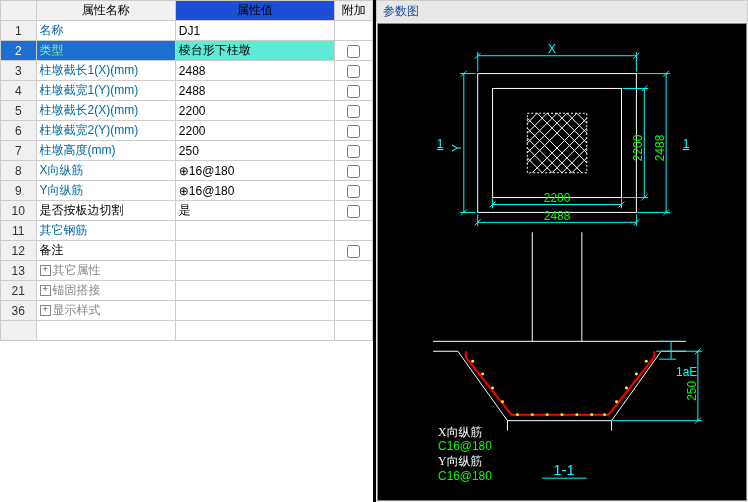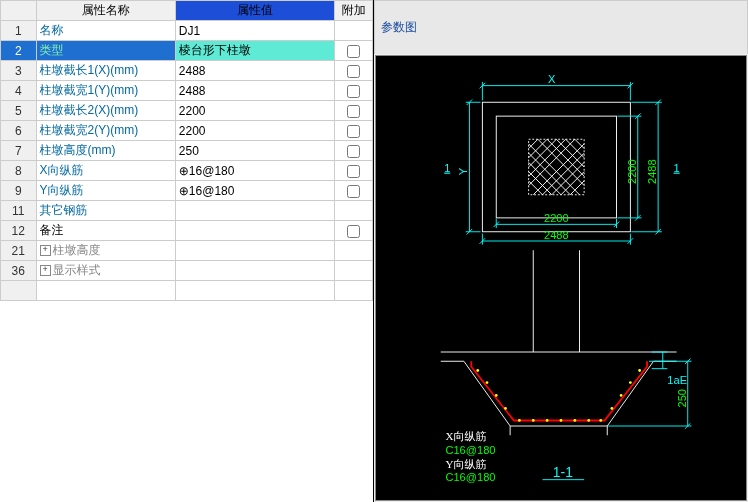--- a/index.html
+++ b/index.html
@@ -1,36 +1,36 @@
 <!DOCTYPE html>
 <html><head>
 <meta charset="utf-8">
 <style>
 html,body{margin:0;padding:0;font-family:"Microsoft YaHei","SimSun",sans-serif;font-size:12px;background:#fff}
 .container{display:flex;width:748px;height:502px}
 
-.grid{flex:0 0 373px;border-right:1px solid #000000;overflow-y:auto}
+.grid{flex:0 0 373px;border-right:3px solid #000000;overflow-y:auto}
 table{border-collapse:collapse;width:100%}
 th,td{border:1px solid #ccc;padding:1px 3px;height:17px;white-space:nowrap;overflow:hidden;text-overflow:ellipsis}
 th{background:#f0f0f0;font-weight:normal}
 th.val{background:#1d4ed8}
 .num{width:28px;text-align:center;background:#f0f0f0;color:#333}
 .name{width:130px}
 .val{width:150px}
 .add{width:30px;text-align:center}
 .link{color:#0369a1}
 .sel .num{background:#1e6fd0;color:#fff;text-align:center}
 .sel .name{background:#1e6fd0;color:#86efac}
 .sel .val{background:#5eead4}
 .grey .name{color:#888}
 .plus{display:inline-block;width:9px;height:9px;border:1px solid #888;line-height:7px;text-align:center;font-size:9px;margin-right:2px;vertical-align:middle;background:#fff;color:#333}
 input[type=checkbox]{margin:0;vertical-align:middle}
 
 .diag{flex:1;display:flex;flex-direction:column;background:#f0f0f0}
-.diag-title{background:#e8e8e8;color:#1e4fa0;padding:18px 6px;border:1px solid #ccc;border-bottom:none}
+.diag-title{background:#e8e8e8;color:#1e4fa0;padding:2px 6px;border:1px solid #ccc;border-bottom:none}
 .diag-canvas{flex:1;background:#000;position:relative;margin:1px;border:1px solid #888;overflow:hidden}
 svg{width:100%;height:100%}
 .dim{stroke:#0ff;stroke-width:1;fill:none}
 .dim-t{fill:#0ff;font-size:12px;font-family:Arial}
 .grn{fill:#0f0;font-size:12px;font-family:Arial}
 .wht{fill:#fff;font-size:12px;font-family:"SimSun"}
 .rebar{stroke:#f00;stroke-width:2;fill:none}
 .rebar-dot{fill:#ff0}
 .part{stroke:#fff;stroke-width:1;fill:none}
 .hatch{stroke:#fff;stroke-width:1}
@@ -99,34 +99,46 @@
             <td class="val">⊕16@180</td>
             <td class="add"><input type="checkbox" style=""></td>
           </tr>
           <tr>
             <td class="num">9</td>
             <td class="name"><span class="link">Y向纵筋</span></td>
             <td class="val">⊕16@180</td>
             <td class="add"><input type="checkbox" style=""></td>
           </tr>
           <tr>
+            <td class="num">10</td>
+            <td class="name"><span>是否按板边切割</span></td>
+            <td class="val">是</td>
+            <td class="add"><input type="checkbox" style=""></td>
+          </tr>
+          <tr>
             <td class="num">11</td>
             <td class="name"><span class="link">其它钢筋</span></td>
             <td class="val"></td>
             <td class="add"></td>
           </tr>
           <tr>
             <td class="num">12</td>
             <td class="name"><span>备注</span></td>
             <td class="val"></td>
             <td class="add"><input type="checkbox" style=""></td>
           </tr>
           <tr class="grey">
+            <td class="num">13</td>
+            <td class="name"><span class="plus">+</span><span>其它属性</span></td>
+            <td class="val"></td>
+            <td class="add"></td>
+          </tr>
+          <tr class="grey">
             <td class="num">21</td>
-            <td class="name"><span class="plus">+</span><span>柱墩高度</span></td>
+            <td class="name"><span class="plus">+</span><span>锚固搭接</span></td>
             <td class="val"></td>
             <td class="add"></td>
           </tr>
           <tr class="grey">
             <td class="num">36</td>
             <td class="name"><span class="plus">+</span><span>显示样式</span></td>
             <td class="val"></td>
             <td class="add"></td>
           </tr>
           <tr>

